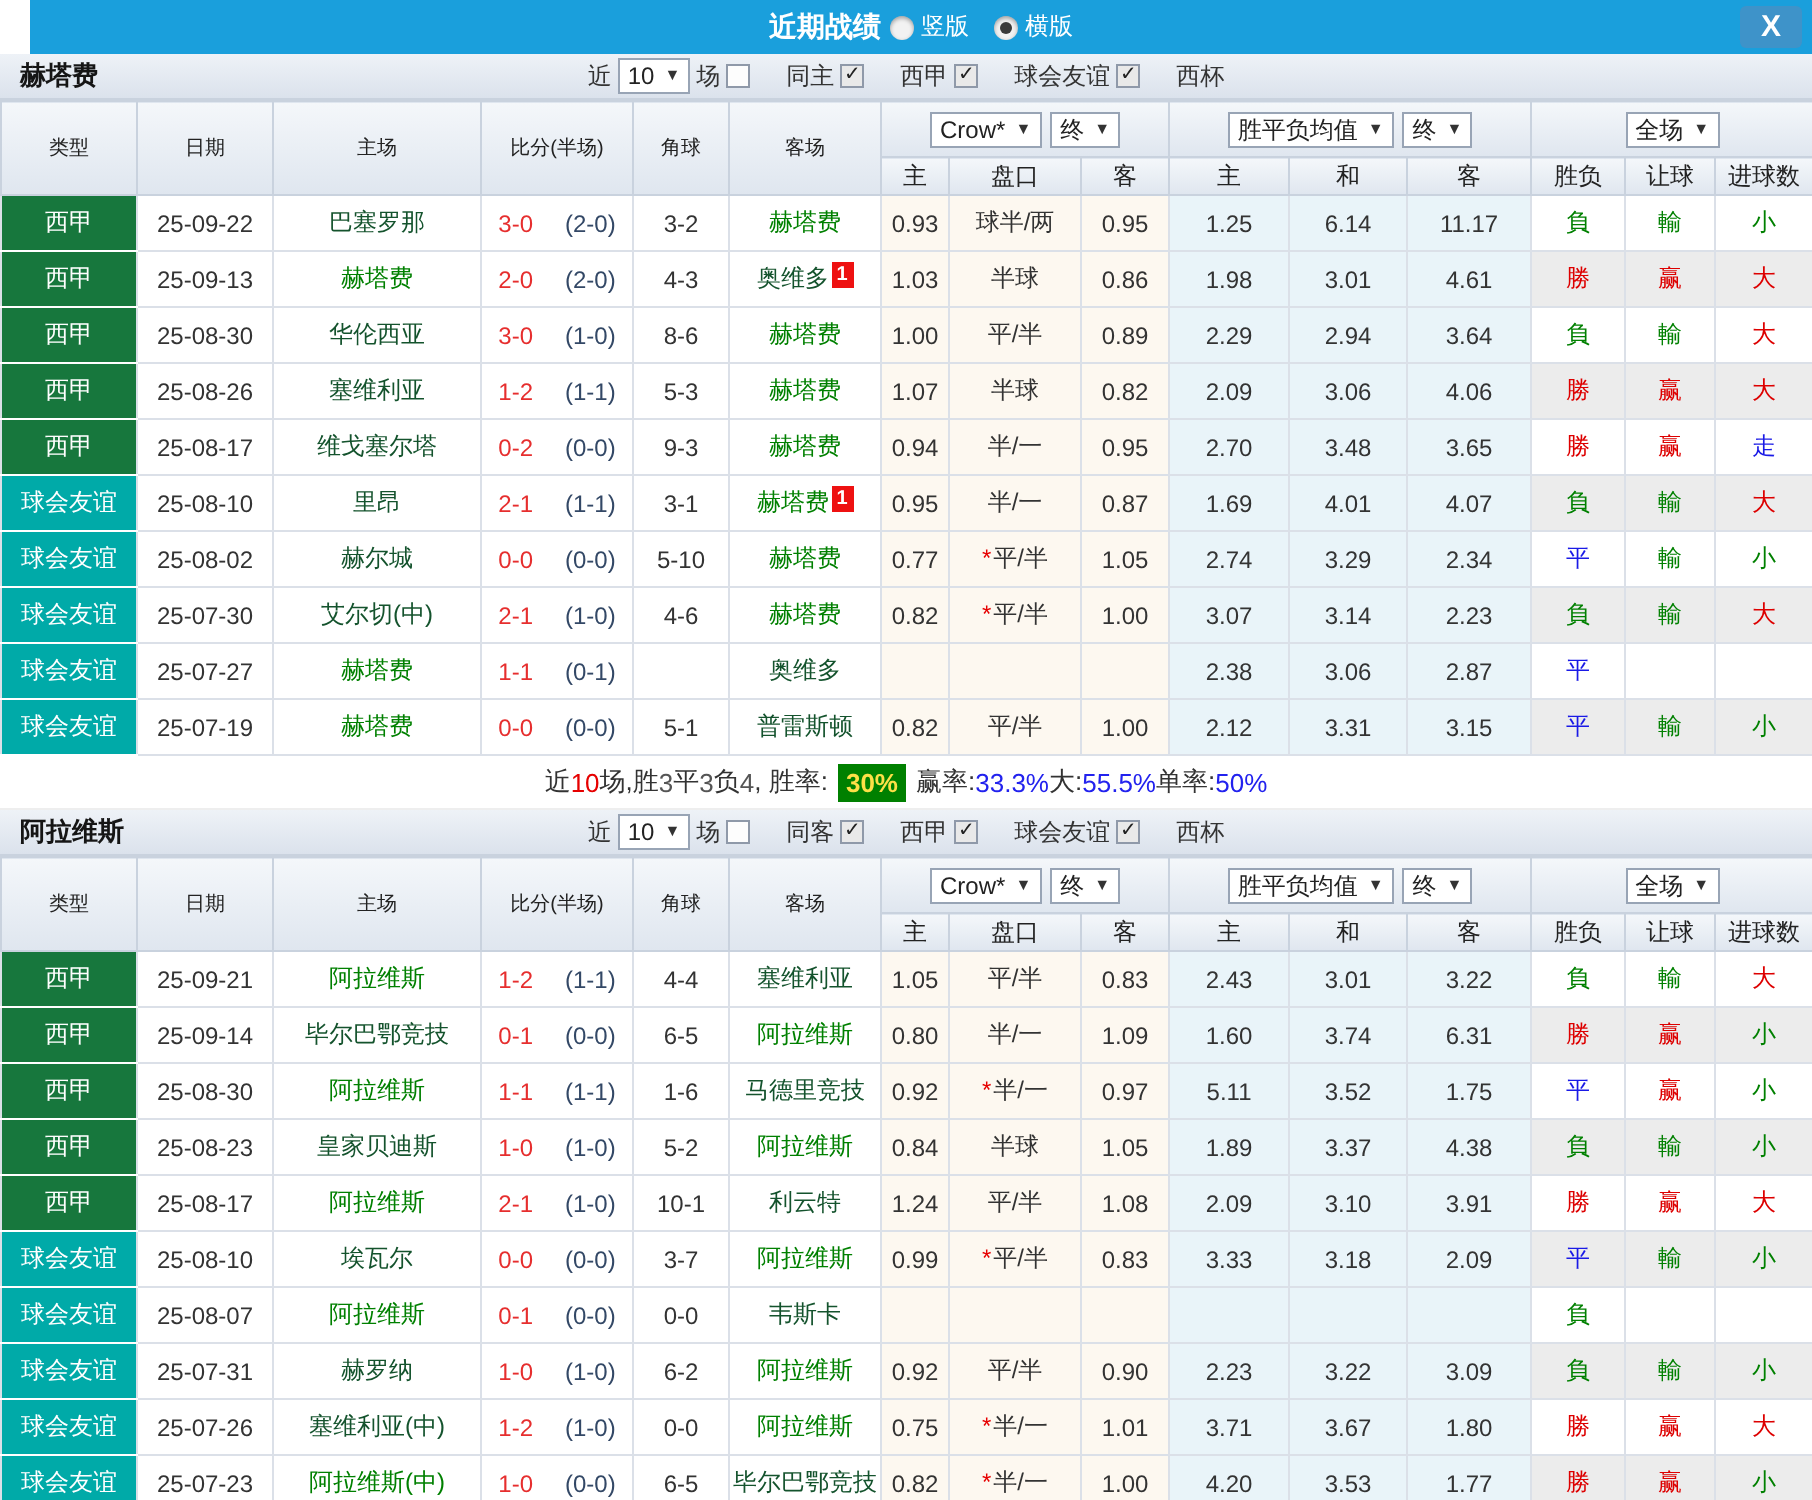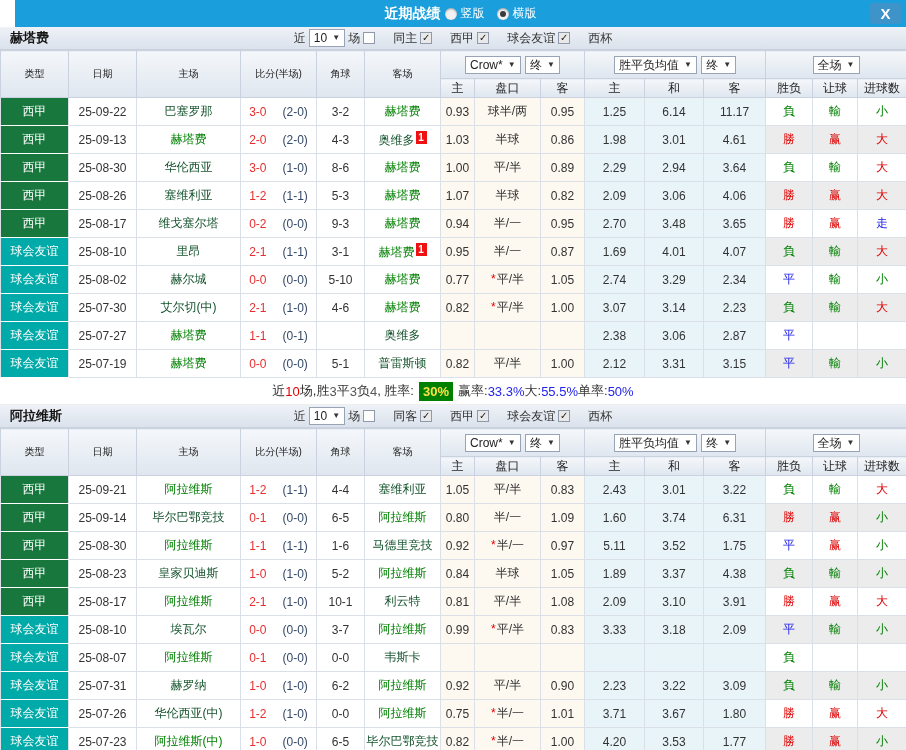--- a/index.html
+++ b/index.html
@@ -523,21 +523,21 @@
     <td class="c-res res-green">輸</td>
     <td class="c-res res-green">小</td>
   </tr>
           <tr>
     <td class="c-type league">西甲</td>
     <td class="c-date">25-08-17</td>
     <td class="c-home"><span class="team hl">阿拉维斯</span></td>
     <td class="c-score"><span class="fs">2-1</span><span class="hs">(1-0)</span></td>
     <td class="c-corner">10-1</td>
     <td class="c-away"><span class="team">利云特</span></td>
-    <td class="c-odds">0.81</td>
+    <td class="c-odds">1.24</td>
     <td class="c-odds">平/半</td>
     <td class="c-odds">1.08</td>
     <td class="c-avg">2.09</td>
     <td class="c-avg">3.10</td>
     <td class="c-avg">3.91</td>
     <td class="c-res res-red">勝</td>
     <td class="c-res res-red">赢</td>
     <td class="c-res res-red">大</td>
   </tr>
           <tr>
@@ -587,21 +587,21 @@
     <td class="c-avg">2.23</td>
     <td class="c-avg">3.22</td>
     <td class="c-avg">3.09</td>
     <td class="c-res res-green">負</td>
     <td class="c-res res-green">輸</td>
     <td class="c-res res-green">小</td>
   </tr>
           <tr>
     <td class="c-type friendly">球会友谊</td>
     <td class="c-date">25-07-26</td>
-    <td class="c-home"><span class="team">华伦西亚(中)</span></td>
+    <td class="c-home"><span class="team">塞维利亚(中)</span></td>
     <td class="c-score"><span class="fs">1-2</span><span class="hs">(1-0)</span></td>
     <td class="c-corner">0-0</td>
     <td class="c-away"><span class="team hl">阿拉维斯</span></td>
     <td class="c-odds">0.75</td>
     <td class="c-odds"><span class="star">*</span>半/一</td>
     <td class="c-odds">1.01</td>
     <td class="c-avg">3.71</td>
     <td class="c-avg">3.67</td>
     <td class="c-avg">1.80</td>
     <td class="c-res res-red">勝</td>

